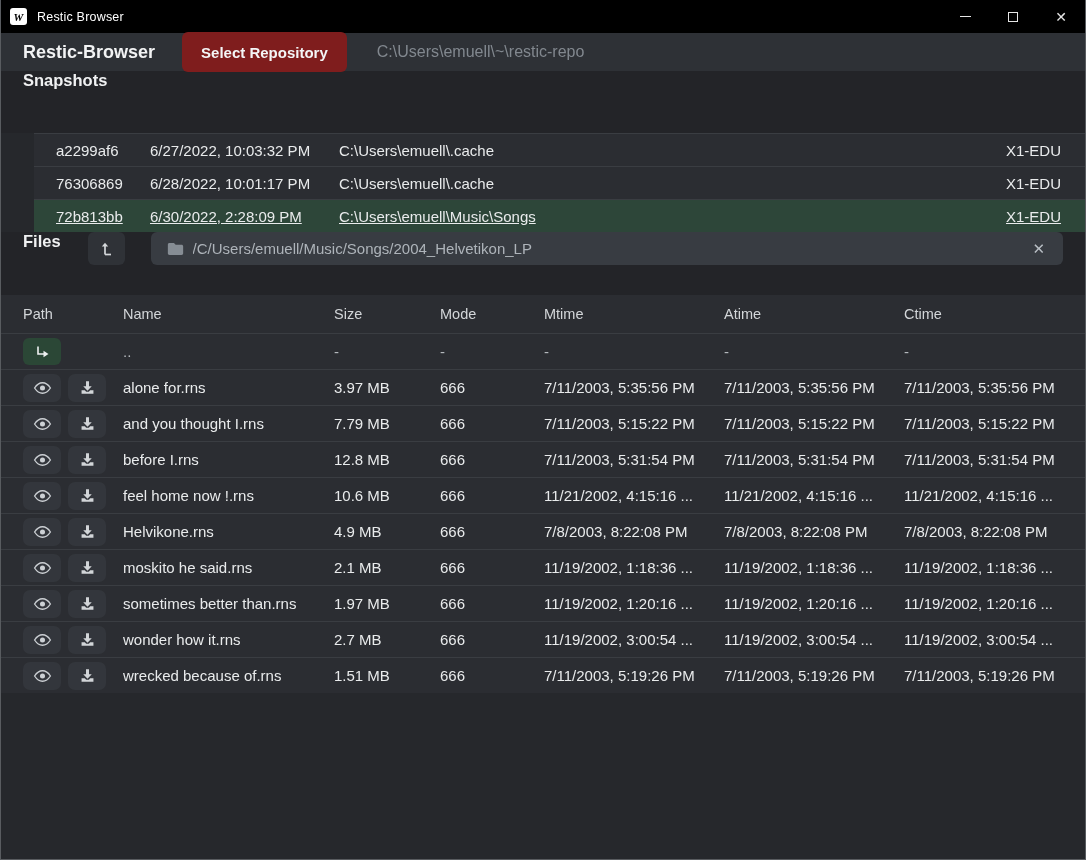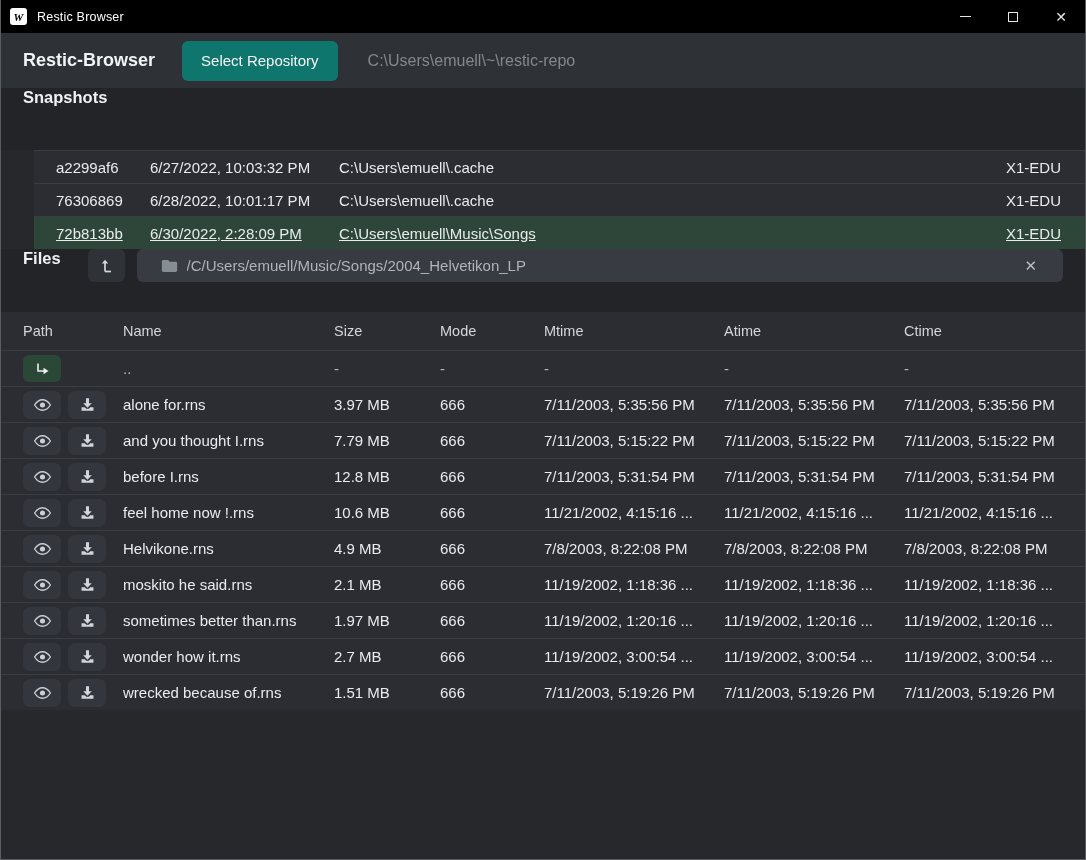--- a/index.html
+++ b/index.html
@@ -17,25 +17,25 @@
     color:#000; font-weight:bold; font-style:italic; font-size:11px;
     font-family:"Liberation Serif", serif;
   }
   .titlebar-title { margin-left:10px; font-size:12.5px; letter-spacing:.2px; }
   .titlebar-controls { margin-left:auto; display:flex; height:100%; }
   .tb-btn { width:48px; height:100%; display:flex; align-items:center; justify-content:center; background:transparent; border:none; cursor:pointer; }
   .min-glyph { width:11px; height:1.5px; background:#e6e6e6; display:block; }
   .max-glyph { width:10px; height:10px; border:1.3px solid #e6e6e6; display:block; }
   .close-glyph { color:#e6e6e6; font-size:14px; line-height:1; }
   
-  .header { height:55px; background:#2e3136; display:flex; align-items:center; padding:0 22px; }
+  .header { height:38px; background:#2e3136; display:flex; align-items:center; padding:0 22px; }
   .app-name { font-size:18px; font-weight:bold; color:#f2f3f4; }
   .select-repo-btn {
-    margin-left:27px; height:40px; padding:0 19px; background:#0f766e; color:#f4f5f6;
-    font-weight:normal; font-size:15px; border:none; border-radius:6px; font-family:inherit; cursor:pointer;
+    margin-left:27px; height:40px; padding:0 19px; background:#7f1d1d; color:#f4f5f6;
+    font-weight:bold; font-size:15px; border:none; border-radius:6px; font-family:inherit; cursor:pointer;
   }
   .repo-path { margin-left:30px; color:#82888f; font-size:16px; }
   
   .band { background:#232428; display:flex; align-items:flex-start; padding:0 22px; }
   .band.snapshots-band { height:62px; }
   .band.files-band { height:63px; }
   .band-title { font-size:16.5px; font-weight:bold; color:#f0f1f2; }
   
   .snap-grid { display:grid; grid-template-columns:94px 189px 335px 332px 1fr; padding:0 22px; align-items:center; }
   .files-grid { display:grid; grid-template-columns:100px 211px 106px 104px 180px 180px 1fr; padding:0 22px; align-items:center; }
@@ -47,22 +47,22 @@
   .snap-row { height:33px; cursor:pointer;margin-left:33px; }
   .snap-row.selected { background:#2d4639;text-decoration:underline; }
   .file-row { height:36px; cursor:default; }
   .muted { color:#b4b8bd; }
   
   .levelup-btn {
     width:37px; height:33px; margin-left:27px; background:#2f3237; border:none; border-radius:6px;
     display:flex; align-items:center; justify-content:center; cursor:pointer;
   }
   .path-input {
-    flex:1; margin-left:12px; height:33px; background:#383c42; border-radius:6px;
-    display:flex; align-items:center; padding:0 24px;
+    flex:1; margin-left:26px; height:33px; background:#383c42; border-radius:6px;
+    display:flex; align-items:center; padding:0 16px;
   }
   .path-text { margin-left:9px; color:#aeb4ba; font-size:15px; white-space:nowrap; overflow:hidden; }
   .clear-btn { margin-left:auto; background:none; border:none; color:#b9bfc5; font-size:15px; cursor:pointer; padding:0 2px; }
   
   .action-cell { display:flex; align-items:center; }
   .icon-btn {
     width:38px; height:28px; background:#33363c; border:none; border-radius:7px;
     display:flex; align-items:center; justify-content:center; margin-right:7px; cursor:pointer;
   }
   .parent-btn {

